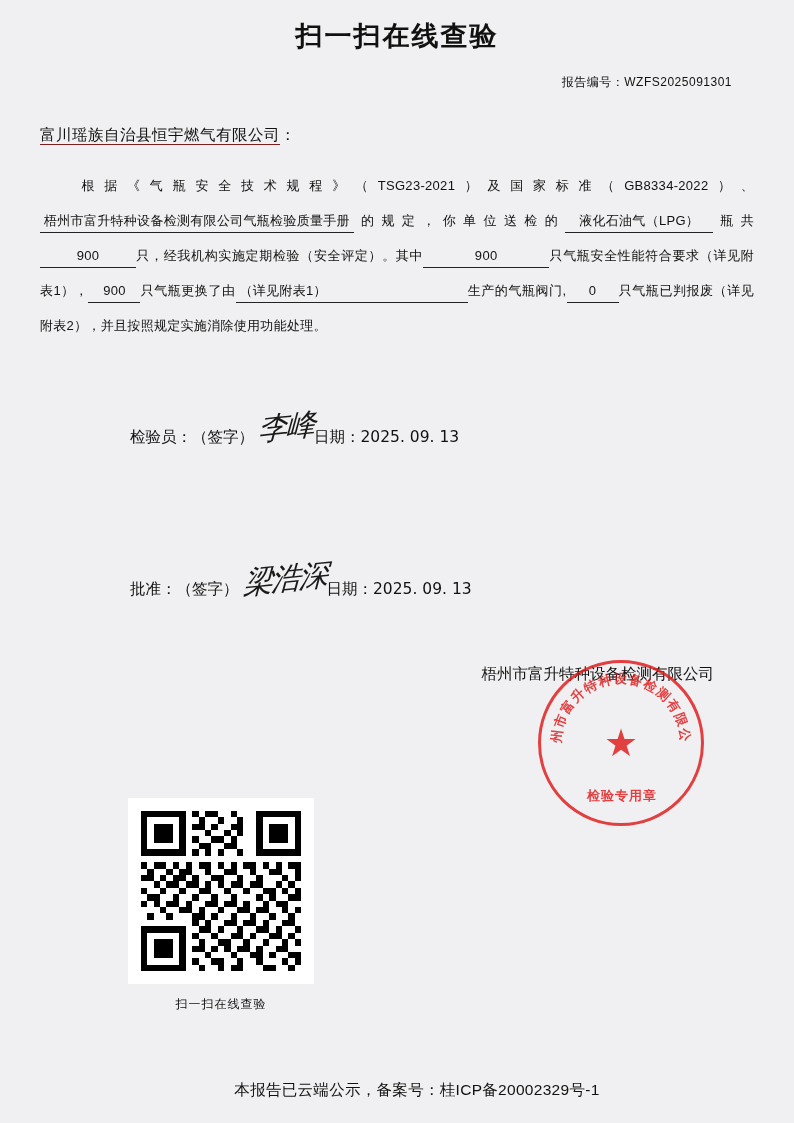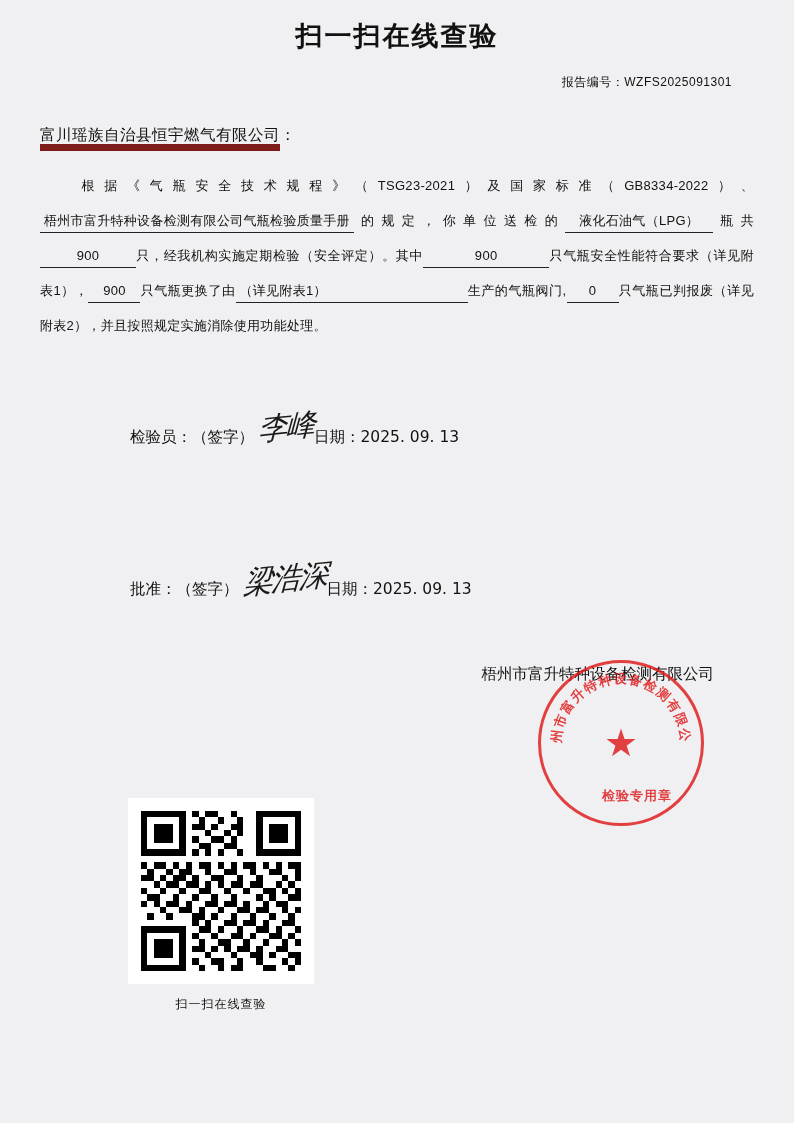--- a/index.html
+++ b/index.html
@@ -36,21 +36,21 @@
     margin-top: 20px;
     padding-right: 22px;
     letter-spacing: 0.5px;
   }
   .addressee {
     margin-top: 34px;
     font-size: 15.5px;
     letter-spacing: 0.5px;
   }
   .addressee .u {
-    border-bottom: 7px solid #7f1d1d;
+    border-bottom: 1px solid #7f1d1d;
     padding-bottom: 1px;
   }
   .body-text {
     margin-top: 22px;
     font-size: 13px;
     line-height: 35px;
     letter-spacing: 0.3px;
     text-align: justify;
   }
   .body-text .indent { display: inline-block; width: 32px; }
@@ -129,21 +129,21 @@
     line-height: 1;
     color: #e01a1a;
   }
   .stamp .arc-text {
     position: absolute;
     left: 0; top: 0;
     width: 160px; height: 160px;
   }
   .stamp .bottom-text {
     position: absolute;
-    left: 16px;
+    left: 1px;
     bottom: 18px;
     width: 100%;
     text-align: center;
     font-size: 13px;
     letter-spacing: 1px;
     font-weight: bold;
   }
   .qr-wrap {
     position: absolute;
     left: 128px;
@@ -383,14 +383,15 @@
         <rect x="11" y="26" width="1" height="1"></rect>
           <rect x="14" y="26" width="1" height="1"></rect>
           <rect x="16" y="26" width="2" height="1"></rect>
           <rect x="21" y="26" width="2" height="1"></rect>
           <rect x="25" y="26" width="1" height="1"></rect>
       </g>
     </svg>
     <div class="qr-caption">扫一扫在线查验</div>
   </div>
 
+  <div class="footer">本报告已云端公示，备案号：桂ICP备20002329号-1</div>
 
 </div>
 
 </body></html>

